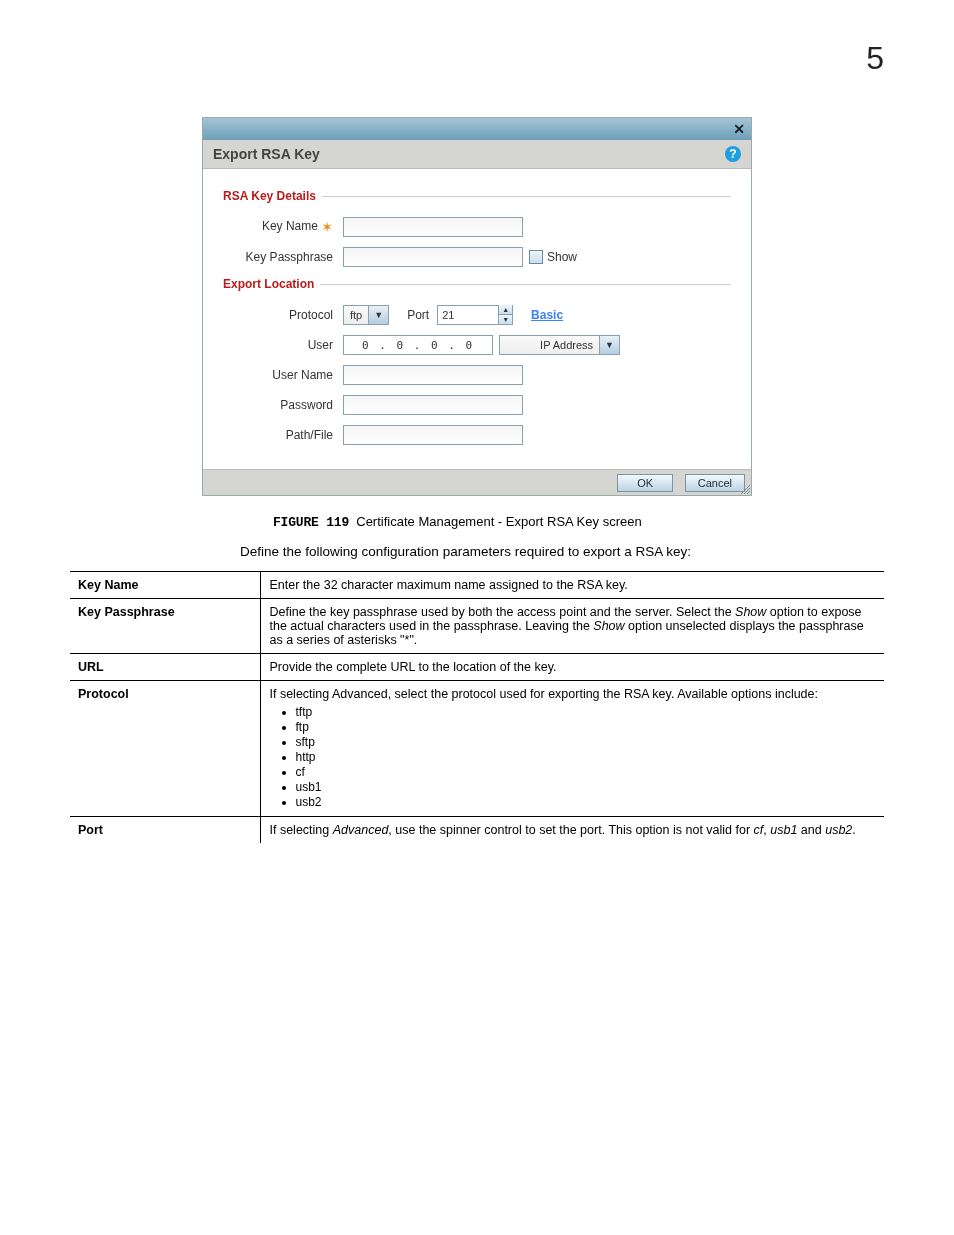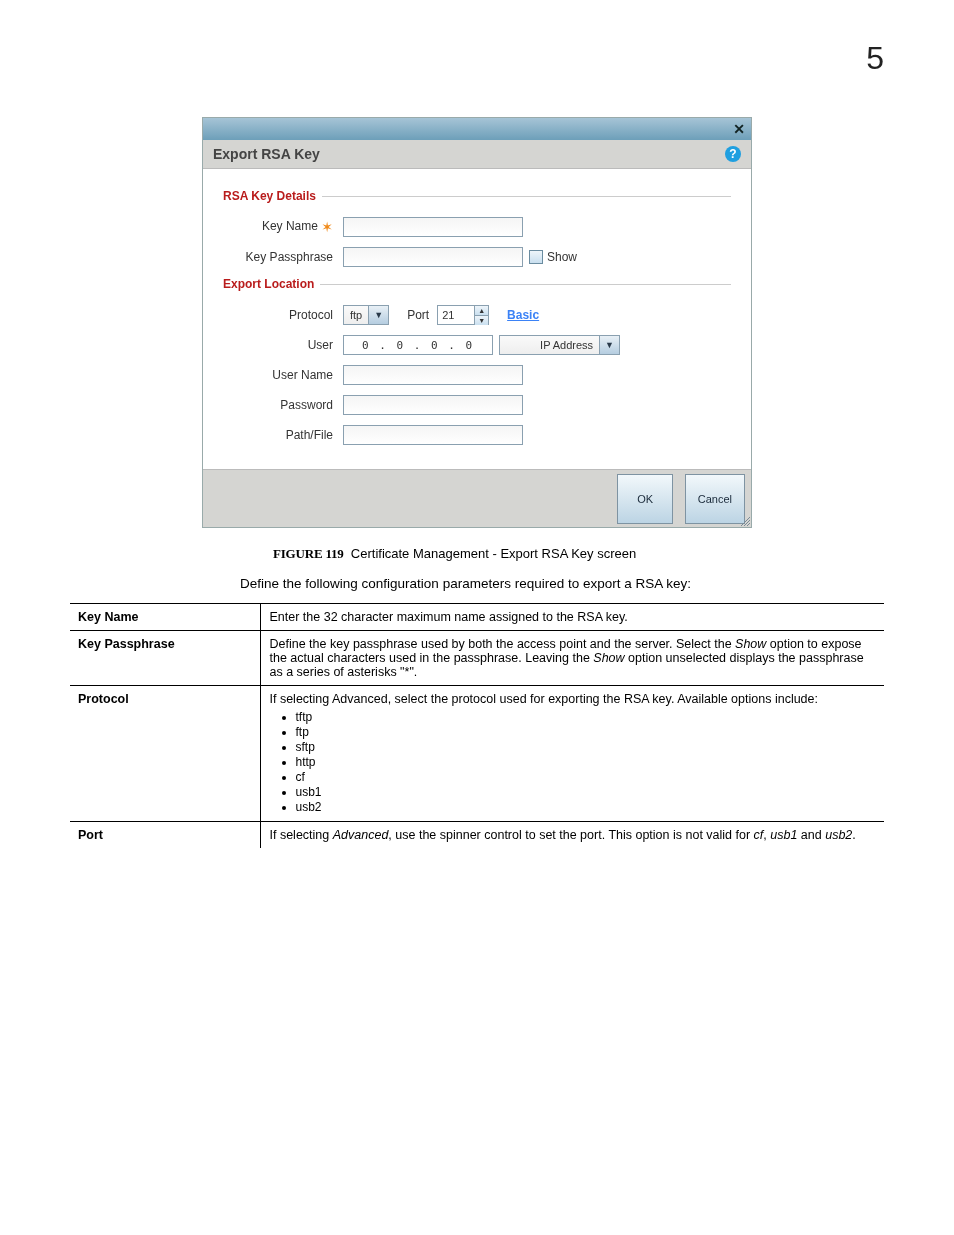--- a/index.html
+++ b/index.html
@@ -118,25 +118,26 @@
     background: linear-gradient(to bottom,#e8f0f6,#b5cde0);
     padding: 0 5px;
     height: 100%;
     display: flex;
     align-items: center;
     color: #2a3a4a;
     font-size: 9px;
   }
   .spinner {
     display: inline-flex;
-    align-items: center;
+    align-items: flex-end;
     border: 1px solid #8aa0b0;
     height: 20px;
     background: #fff;
     font-size: 11px;
+    gap: 24px;
   }
   .spinner .spin-text { padding: 0 4px; line-height: 18px; min-width: 36px; }
   .spinner .spin-btns {
     display: flex; flex-direction: column;
     border-left: 1px solid #8aa0b0;
   }
   .spinner .spin-btns span {
     font-size: 7px; line-height: 9px; padding: 0 3px;
     background: linear-gradient(to bottom,#eef5fa,#c9dfef);
     text-align: center;
@@ -164,36 +165,36 @@
     background: #d5d5d2;
     border-top: 1px solid #bbb;
     padding: 4px 6px 3px 6px;
     text-align: right;
     position: relative;
   }
   .dlg-btn {
     display: inline-block;
     min-width: 56px;
     text-align: center;
-    padding: 18px 12px;
+    padding: 2px 12px;
     font-size: 11px;
     border: 1px solid #7e93a2;
     background: linear-gradient(to bottom,#f2f8fb,#bcd4e4);
     color: #1a2a3a;
     margin-left: 8px;
   }
   .resize-grip {
     position: absolute; right: 1px; bottom: 1px;
     width: 12px; height: 12px;
     background:
       linear-gradient(135deg, transparent 60%, #7a8a96 60%, #7a8a96 66%, transparent 66%, transparent 72%, #7a8a96 72%, #7a8a96 78%, transparent 78%, transparent 84%, #7a8a96 84%, #7a8a96 90%, transparent 90%);
   }
 
   .caption { margin: 18px 0 14px 170px; font-size: 13px; }
-  .caption b { font-family: Liberation Serif, serif; letter-spacing: -0.2px; padding-left: 33px; }
+  .caption b { font-family: Liberation Mono, monospace; letter-spacing: -0.2px; padding-left: 33px; }
   .intro { margin: 0 0 12px 170px; font-size: 13.5px; }
 
   table.params {
     border-collapse: collapse;
     width: 100%;
     margin-top: 4px;
   }
   table.params td, table.params th {
     border: 1px solid #000;
     padding: 6px 8px;
@@ -303,20 +304,24 @@
   <tbody id="params-body">
       <tr>
         <td>Key Name</td>
         <td>Enter the 32 character maximum name assigned to the RSA key.</td>
       </tr>
       <tr>
         <td>Key Passphrase</td>
         <td>Define the key passphrase used by both the access point and the server. Select the <span class="ital">Show</span> option to expose the actual characters used in the passphrase. Leaving the <span class="ital">Show</span> option unselected displays the passphrase as a series of asterisks "*".</td>
       </tr>
       <tr>
+        <td>URL</td>
+        <td>Provide the complete URL to the location of the key.</td>
+      </tr>
+      <tr>
         <td>Protocol</td>
         <td>If selecting Advanced, select the protocol used for exporting the RSA key. Available options include:<ul class="proto-list">
             <li>tftp</li>
             <li>ftp</li>
             <li>sftp</li>
             <li>http</li>
             <li>cf</li>
             <li>usb1</li>
             <li>usb2</li>
           </ul></td>

